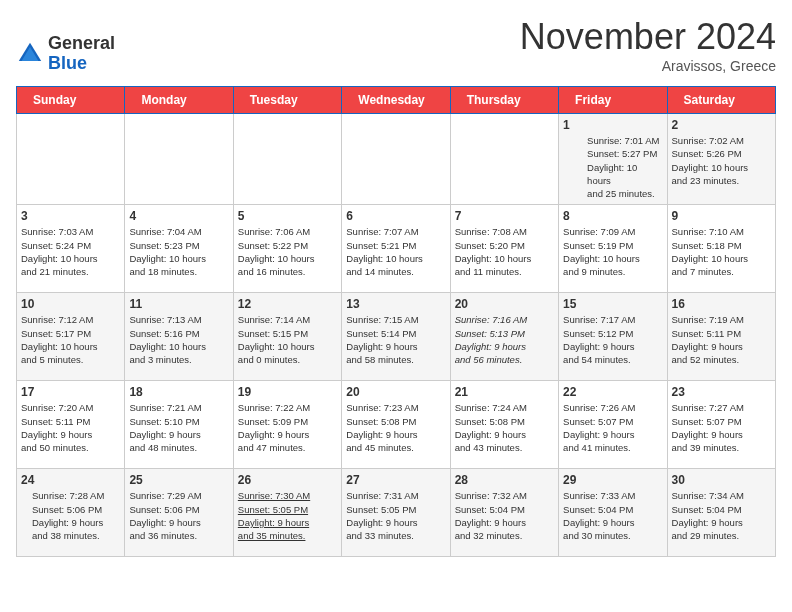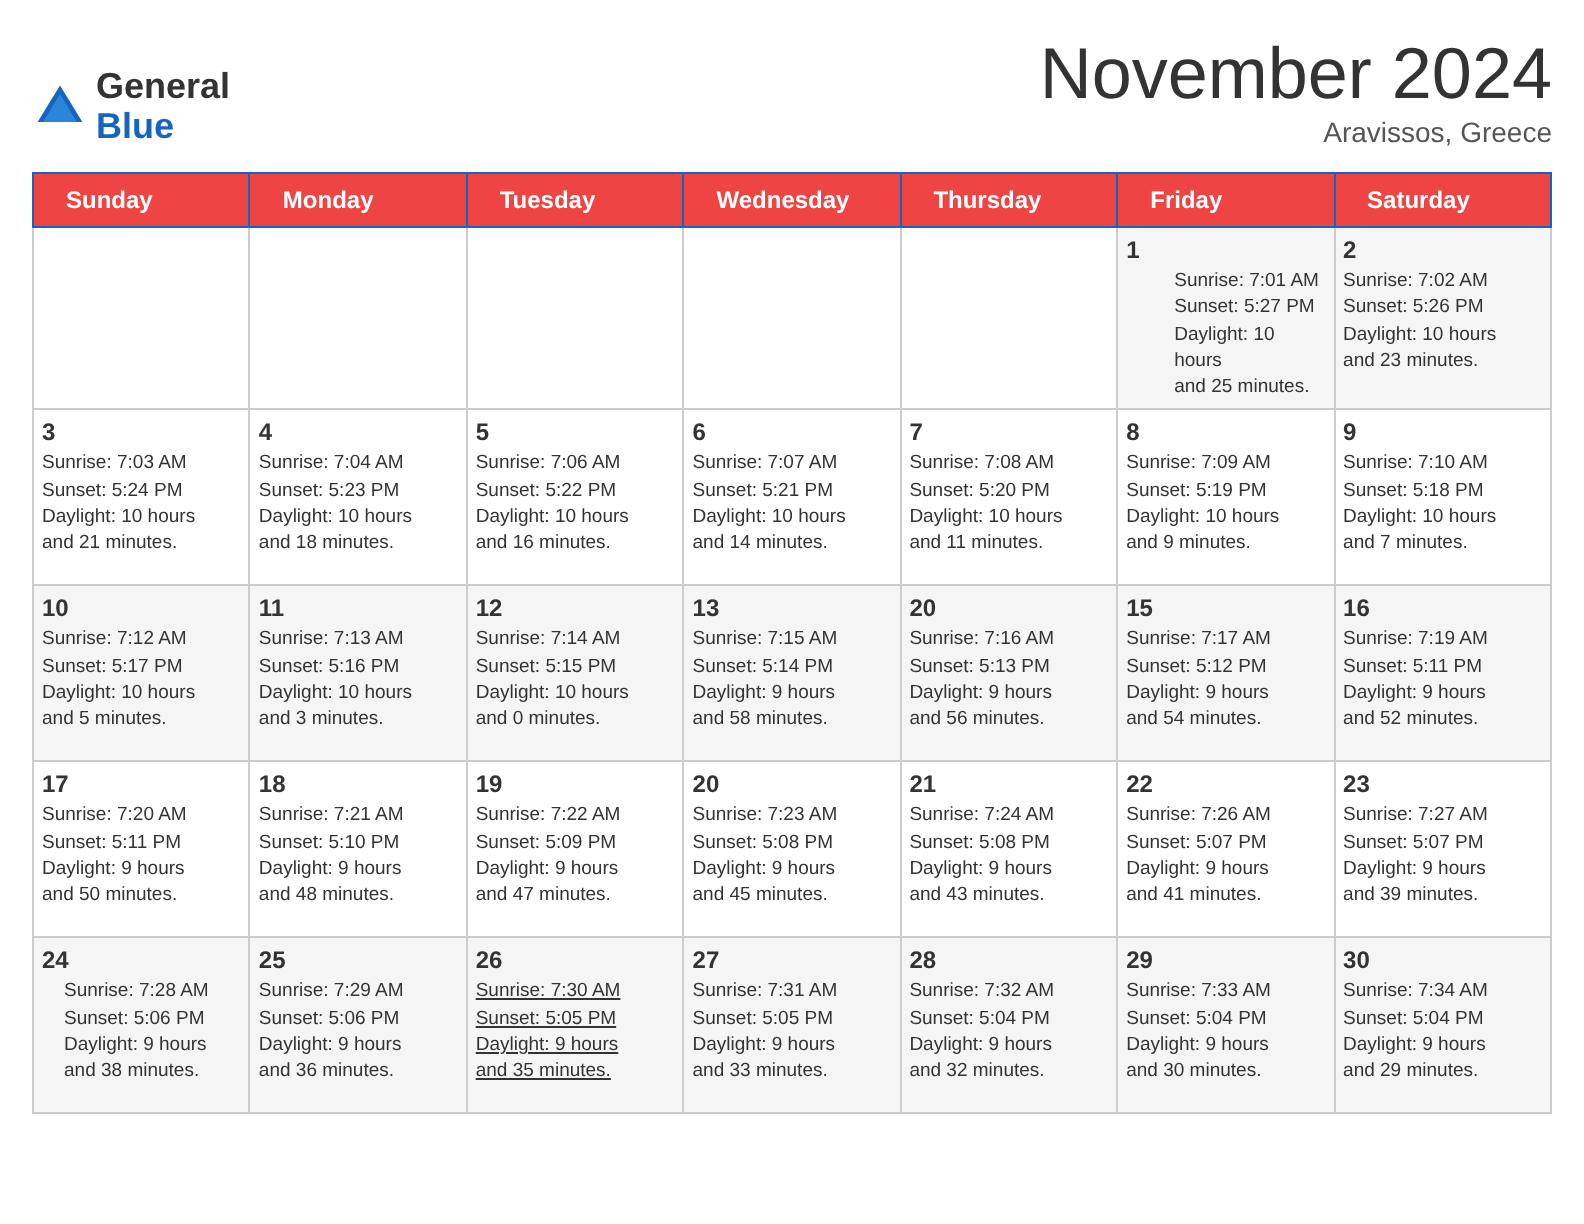--- a/index.html
+++ b/index.html
@@ -214,21 +214,21 @@
         </td>
         <td>
           <span class="day-number">13</span>
           <div class="day-info" style="white-space: pre-line;">Sunrise: 7:15 AM
 Sunset: 5:14 PM
 Daylight: 9 hours
 and 58 minutes.</div>
         </td>
         <td>
           <span class="day-number">20</span>
-          <div class="day-info" style="white-space: pre-line;">Sunrise: 7:16 AM
+          <div class="day-info" style="white-space: pre-line; font-style: italic;">Sunrise: 7:16 AM
 Sunset: 5:13 PM
 Daylight: 9 hours
 and 56 minutes.</div>
         </td>
         <td>
           <span class="day-number">15</span>
           <div class="day-info" style="white-space: pre-line;">Sunrise: 7:17 AM
 Sunset: 5:12 PM
 Daylight: 9 hours
 and 54 minutes.</div>

